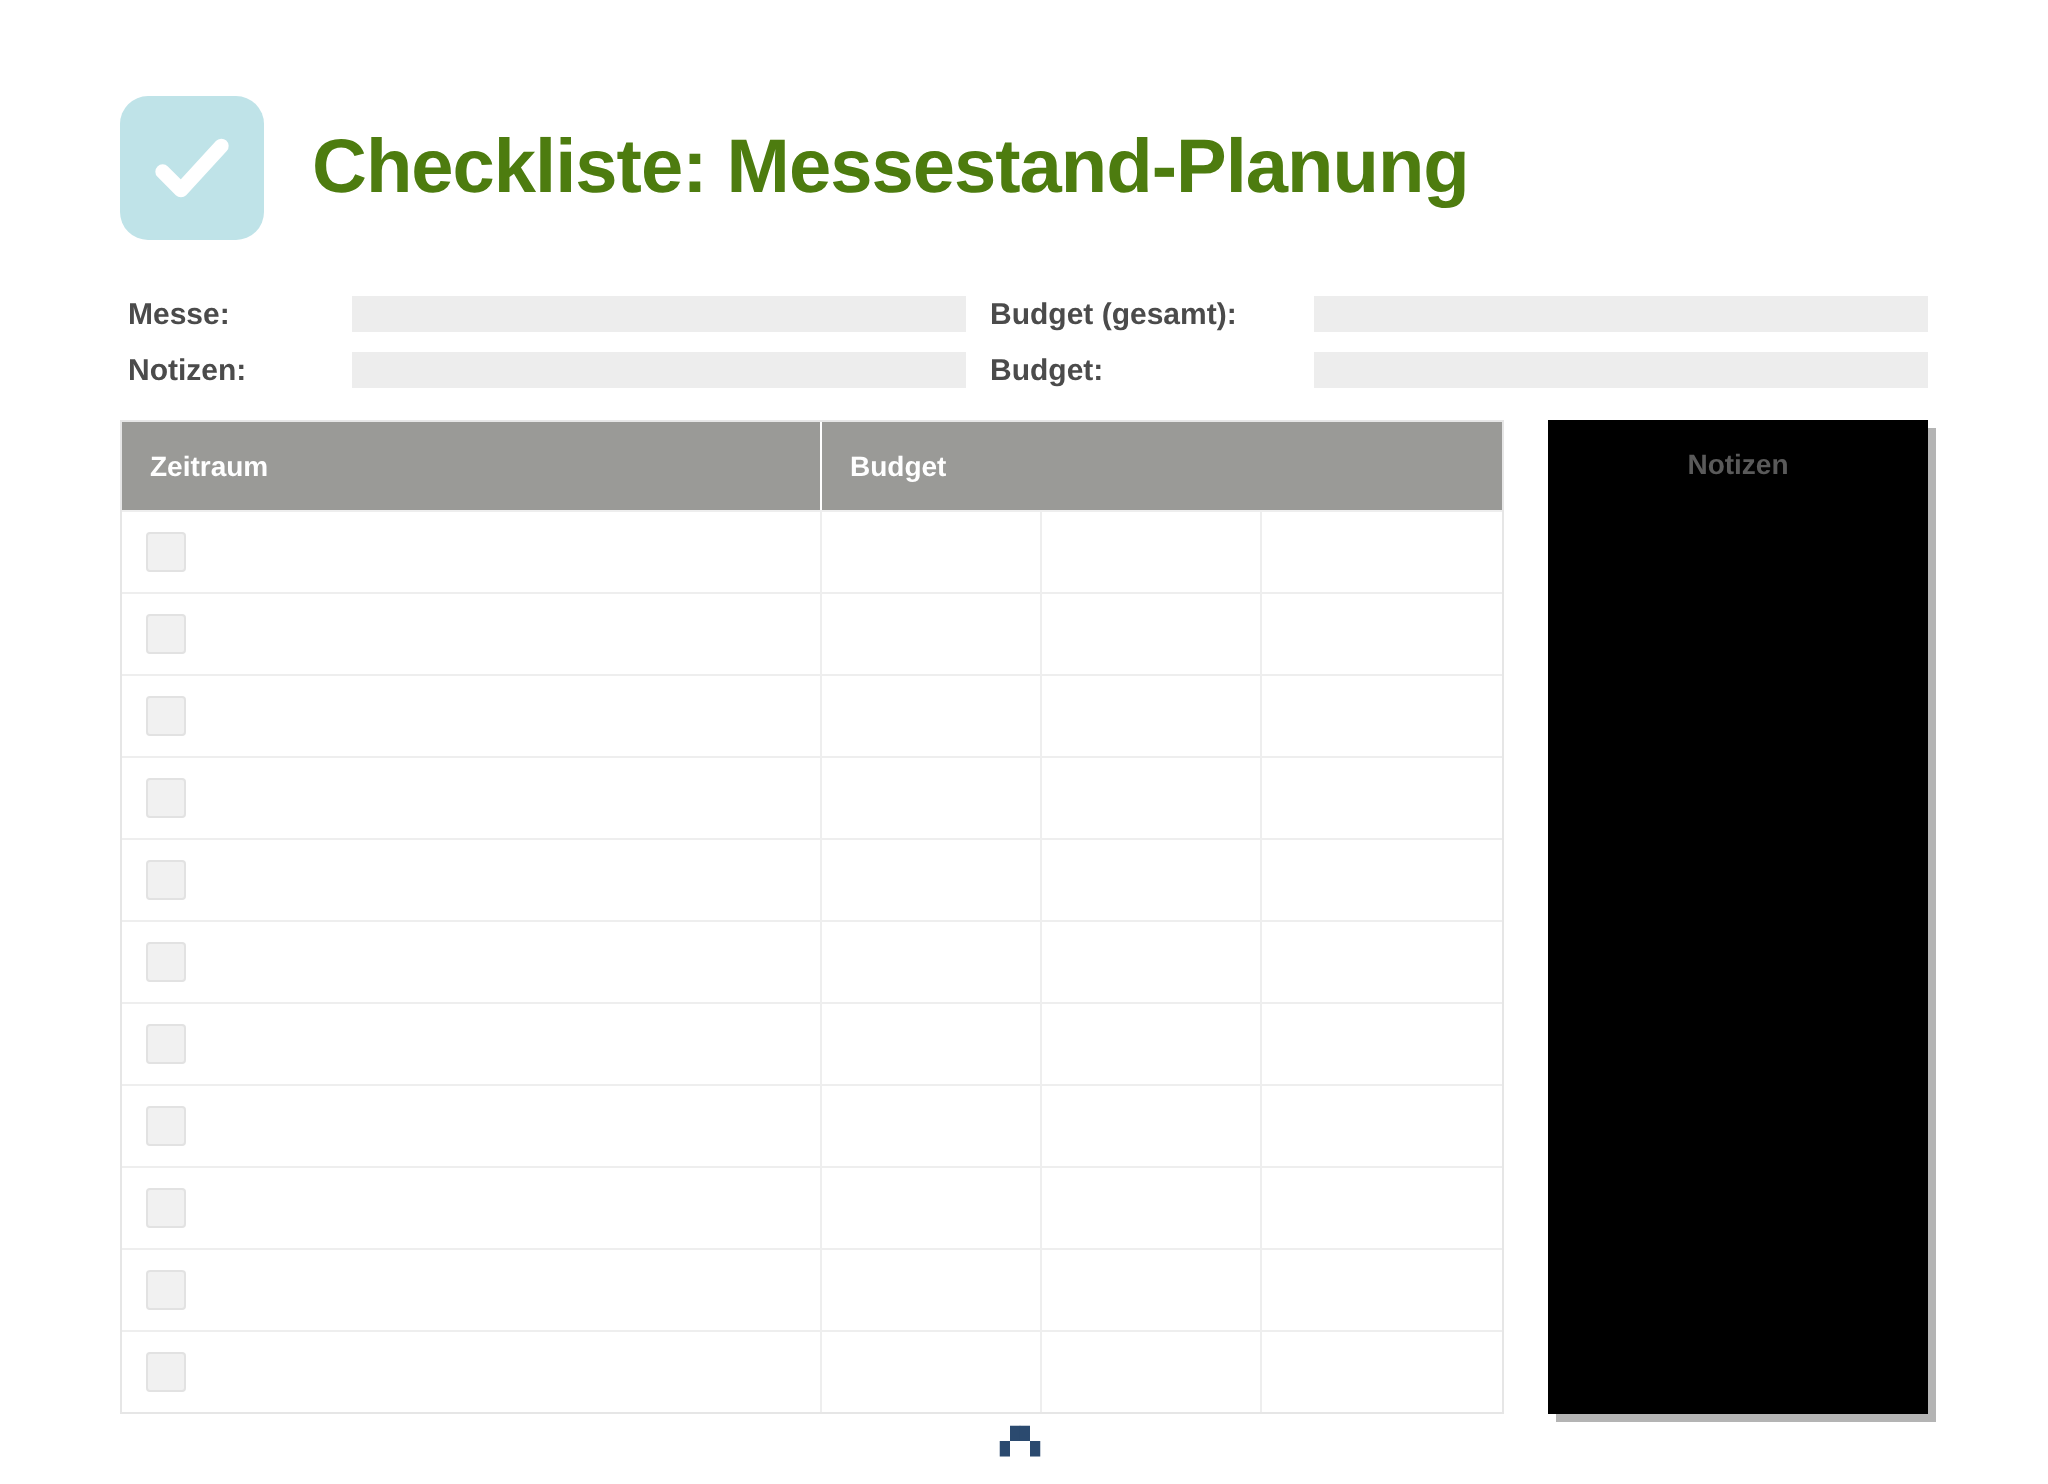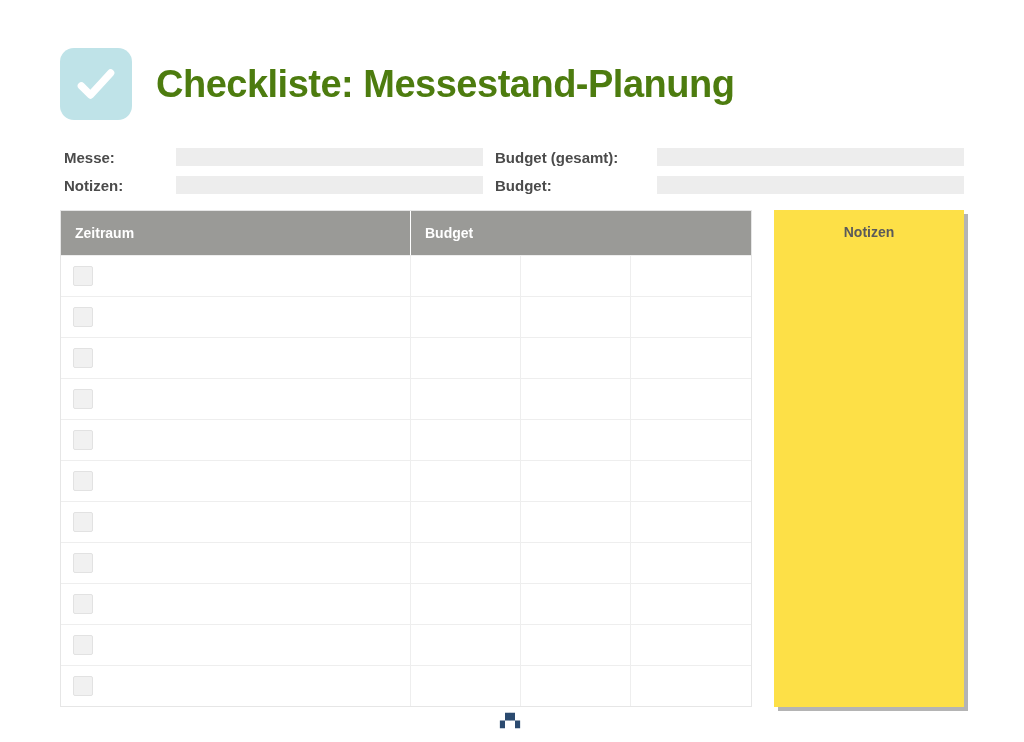--- a/index.html
+++ b/index.html
@@ -103,21 +103,21 @@
     height: 20px;
     border: 1px solid #e2e2e2;
     background: #f1f1f1;
     border-radius: 2px;
   }
 
   
   .notes {
     width: 190px;
     align-self: stretch;
-    background: #fde047;
+    background: #000000;
     position: relative;
     box-shadow: 4px 4px 0 0 #b4b4b4;
   }
   .notes-title {
     text-align: center;
     font-weight: 700;
     font-size: 14px;
     color: #5a5a5a;
     padding-top: 14px;
   }

